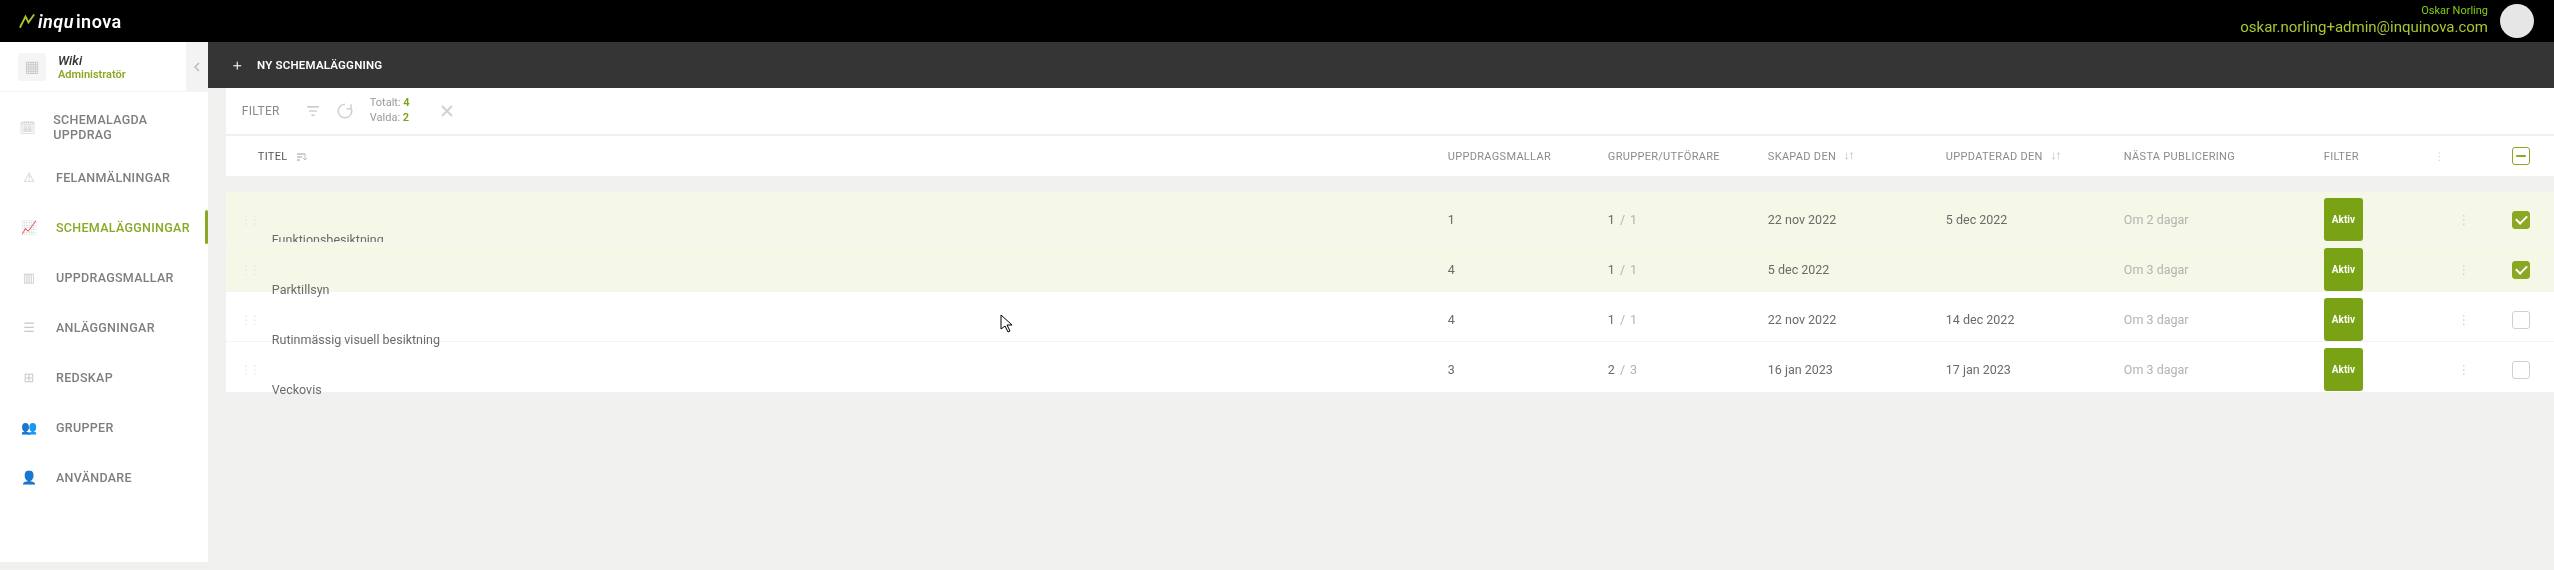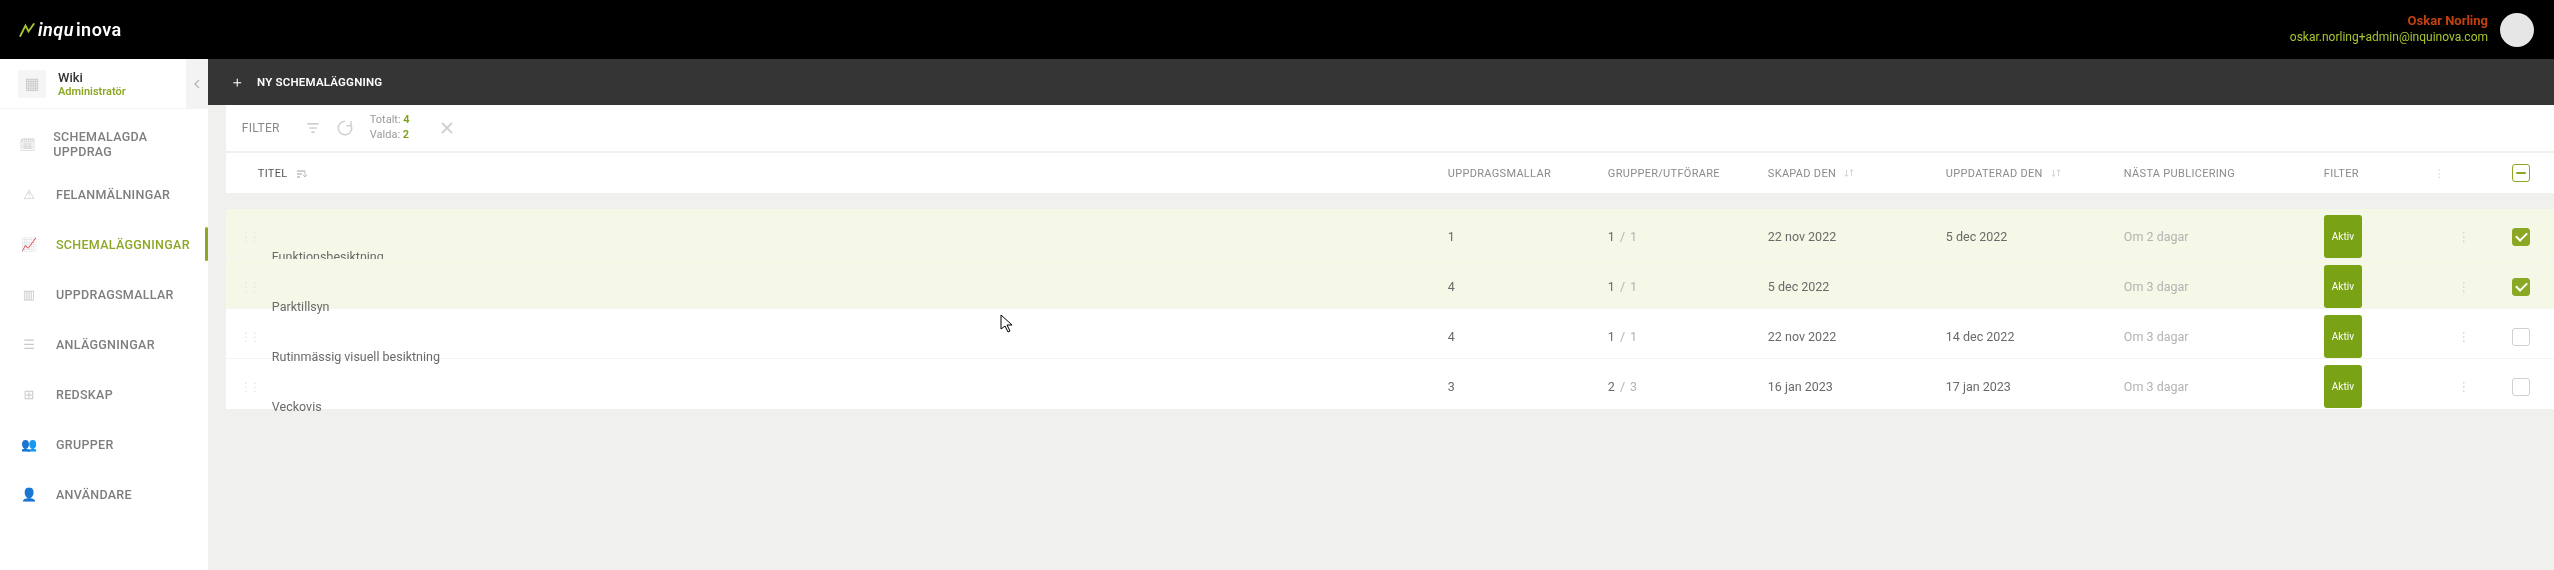--- a/index.html
+++ b/index.html
@@ -1,36 +1,36 @@
 <!DOCTYPE html>
 <html><head>
 <meta charset="utf-8">
 <style>
   * { box-sizing: border-box; margin: 0; padding: 0; }
   html, body { width: 2554px; height: 570px; font-family: -apple-system, BlinkMacSystemFont, "Segoe UI", Roboto, Arial, sans-serif; font-size: 13px; color: #6a6a6a; background: #f0f0ef; overflow: hidden; }
 
   
-  .topbar { height: 59px; background: #000; display: flex; align-items: center; justify-content: space-between; padding: 0 20px 0 18px; }
+  .topbar { height: 42px; background: #000; display: flex; align-items: center; justify-content: space-between; padding: 0 20px 0 18px; }
   .logo { display: flex; align-items: center; gap: 2px; color: #fff; font-size: 18px; letter-spacing: 0.5px; font-style: italic; font-weight: 600; }
   .logo svg { flex-shrink: 0; }
   .user-block { display: flex; align-items: center; gap: 12px; }
   .user-text { text-align: right; line-height: 1.3; }
-  .user-name { color: #c2410c; font-size: 13px; font-weight: 700; }
-  .user-email { color: #a7c62f; font-size: 12px; }
+  .user-name { color: #84cc16; font-size: 11px; font-weight: 400; }
+  .user-email { color: #a7c62f; font-size: 15px; }
   .avatar { width: 34px; height: 34px; border-radius: 50%; background: #e6e6e6; }
 
   
   .body-wrap { display: flex; height: calc(100% - 50px); }
   .sidebar { width: 247px; background: #fff; display: flex; flex-direction: column; }
   .content { flex: 1; display: flex; flex-direction: column; background: #f0f0ef; }
 
   
   .sb-head { height: 50px; display: flex; align-items: center; padding: 0 18px; gap: 12px; position: relative; border-bottom: 1px solid #f3f3f3; }
   .sb-head-icon { width: 28px; height: 28px; background: #f5f5f5; border-radius: 3px; display:flex; align-items:center; justify-content:center; color:#ccc; font-size:16px;}
-  .sb-head-title { font-size: 13px; color: #333; font-weight: 500; }
+  .sb-head-title { font-size: 13px; color: #333; font-weight: 500; font-style: italic; }
   .sb-head-sub { font-size: 11px; color: #8ba825; font-weight: 600; }
   .sb-collapse { position: absolute; right: 0; top: 0; bottom: 0; width: 22px; background: #f3f3f3; display: flex; align-items: center; justify-content: center; color: #bbb; cursor: pointer; }
 
   
   .nav { padding-top: 10px; }
   .nav-item { height: 50px; display: flex; align-items: center; gap: 16px; padding: 0 18px; cursor: pointer; color: #7e7e7e; position: relative; }
   .nav-item.active { color: #8ba825; }
   .nav-item.active::after { content: ''; position: absolute; right: 0; top: 8px; bottom: 8px; width: 3px; background: #8ba825; border-radius: 2px; }
   .nav-icon { width: 22px; height: 22px; display: flex; align-items: center; justify-content: center; color: #c9c9c9; }
   .nav-item.active .nav-icon { color: #8ba825; }
@@ -67,21 +67,21 @@
 
   
   .rows { margin-top: 16px; background: #fff; }
   .trow { height: 50px; display: grid; grid-template-columns: 18px 1190px 160px 160px 178px 178px 200px 110px 60px 55px; align-items: center; padding: 0 14px; font-size: 12.5px; color: #6a6a6a; border-bottom: 1px solid #f4f4f4; position: relative;}
   .trow:last-child { border-bottom: none; }
   .trow.selected { background: #f5f8e6; }
   .drag-handle { color: #e5e5e5; cursor: grab; font-size: 12px; letter-spacing: -3px;}
   .cell-title { padding-left: 14px; margin-top: 40px; }
   .muted { color: #b3b3b3; }
   .frac { display: flex; gap: 5px; }
-  .badge { background: #7aa215; color: #fff; font-size: 10px; font-weight: 400; padding: 16px 8px; border-radius: 3px; display: inline-block;}
+  .badge { background: #7aa215; color: #fff; font-size: 10px; font-weight: 700; padding: 16px 8px; border-radius: 3px; display: inline-block;}
   .row-more { color: #d3d3d3; cursor: pointer; text-align: center;}
   .row-chk { display: flex; justify-content: center; }
 
   .cursor-img { position: absolute; left: 1000px; top: 314px; pointer-events: none; }
 
 </style>
 </head>
 <body>
 
 <div class="topbar">

